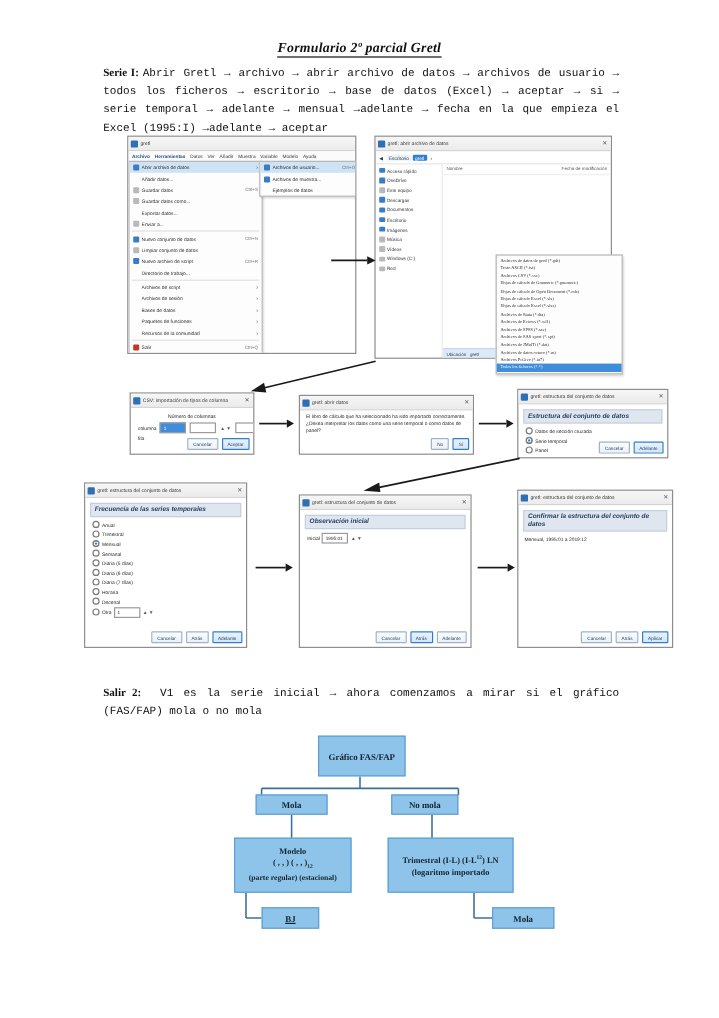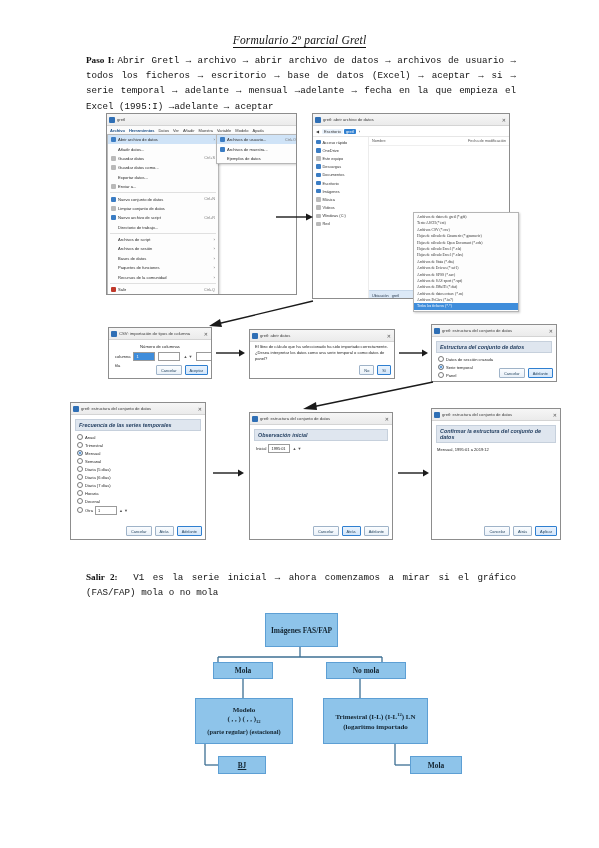--- a/index.html
+++ b/index.html
@@ -16,21 +16,21 @@
     overflow: hidden;
   }
 
   
   .page-title {
     position: absolute;
     left: 0; right: 0;
     top: 34px;
     text-align: center;
     font-size: 11.5px;
-    font-weight: normal;
+    font-weight: bold;
     font-style: italic;
     letter-spacing: .2px;
   }
   .page-title span { border-bottom: 1px solid #111; padding-bottom: 1px; }
 
   .para {
     position: absolute;
     left: 86px;
     width: 430px;
     font-size: 9.2px;
@@ -243,21 +243,21 @@
   .fc-lines { position: absolute; left: 0; top: 0; }
 </style>
 </head>
 <body>
 
 <div class="page-title">
   <span>Formulario 2º parcial Gretl</span>
 </div>
 
 <div class="para" id="paso1">
-  <span>Paso I:</span>
+  <span>Serie I:</span>
   <span class="arw">Abrir Gretl → archivo → abrir archivo de datos → archivos de usuario → todos los ficheros → escritorio → base de datos (Excel) → aceptar → si → serie temporal → adelante → mensual →adelante → fecha en la que empieza el Excel (1995:I) →adelante → aceptar</span>
 </div>
 
 <div class="para" id="paso2">
   <span>Salir 2:</span>
   &nbsp;
   <span class="arw">V1 es la serie inicial → ahora comenzamos a mirar si el gráfico (FAS/FAP) mola o no mola</span>
 </div>
 
 <div class="win" style="left:106px; top:113px; width:191px; height:182px;">
@@ -680,28 +680,28 @@
 
     <line x1="205" y1="743" x2="205" y2="765" stroke="#3c6f93" stroke-width="1.3"></line>
     <line x1="205" y1="765" x2="218" y2="765" stroke="#3c6f93" stroke-width="1.3"></line>
 
     <line x1="395" y1="743" x2="395" y2="765" stroke="#3c6f93" stroke-width="1.3"></line>
     <line x1="395" y1="765" x2="410" y2="765" stroke="#3c6f93" stroke-width="1.3"></line>
   </svg>
 </div>
 
 <div class="fc-box" style="left:265px; top:613px; width:73px; height:34px;">
-  <span>Imágenes FAS/FAP</span>
+  <span>Gráfico FAS/FAP</span>
 </div>
 
 <div class="fc-box" style="left:213px; top:662px; width:60px; height:17px;">
   <span>Mola</span>
 </div>
 
-<div class="fc-box" style="left:326px; top:662px; width:80px; height:17px;">
+<div class="fc-box" style="left:326px; top:662px; width:56px; height:17px;">
   <span>No mola</span>
 </div>
 
 <div class="fc-box" style="left:195px; top:698px; width:98px; height:46px; font-size:7px;">
   <span>Modelo</span>
   <span>
     <span>( , , ) ( , , )</span><sub>12</sub>
   </span>
   <span class="sub">(parte regular) (estacional)</span>
 </div>

